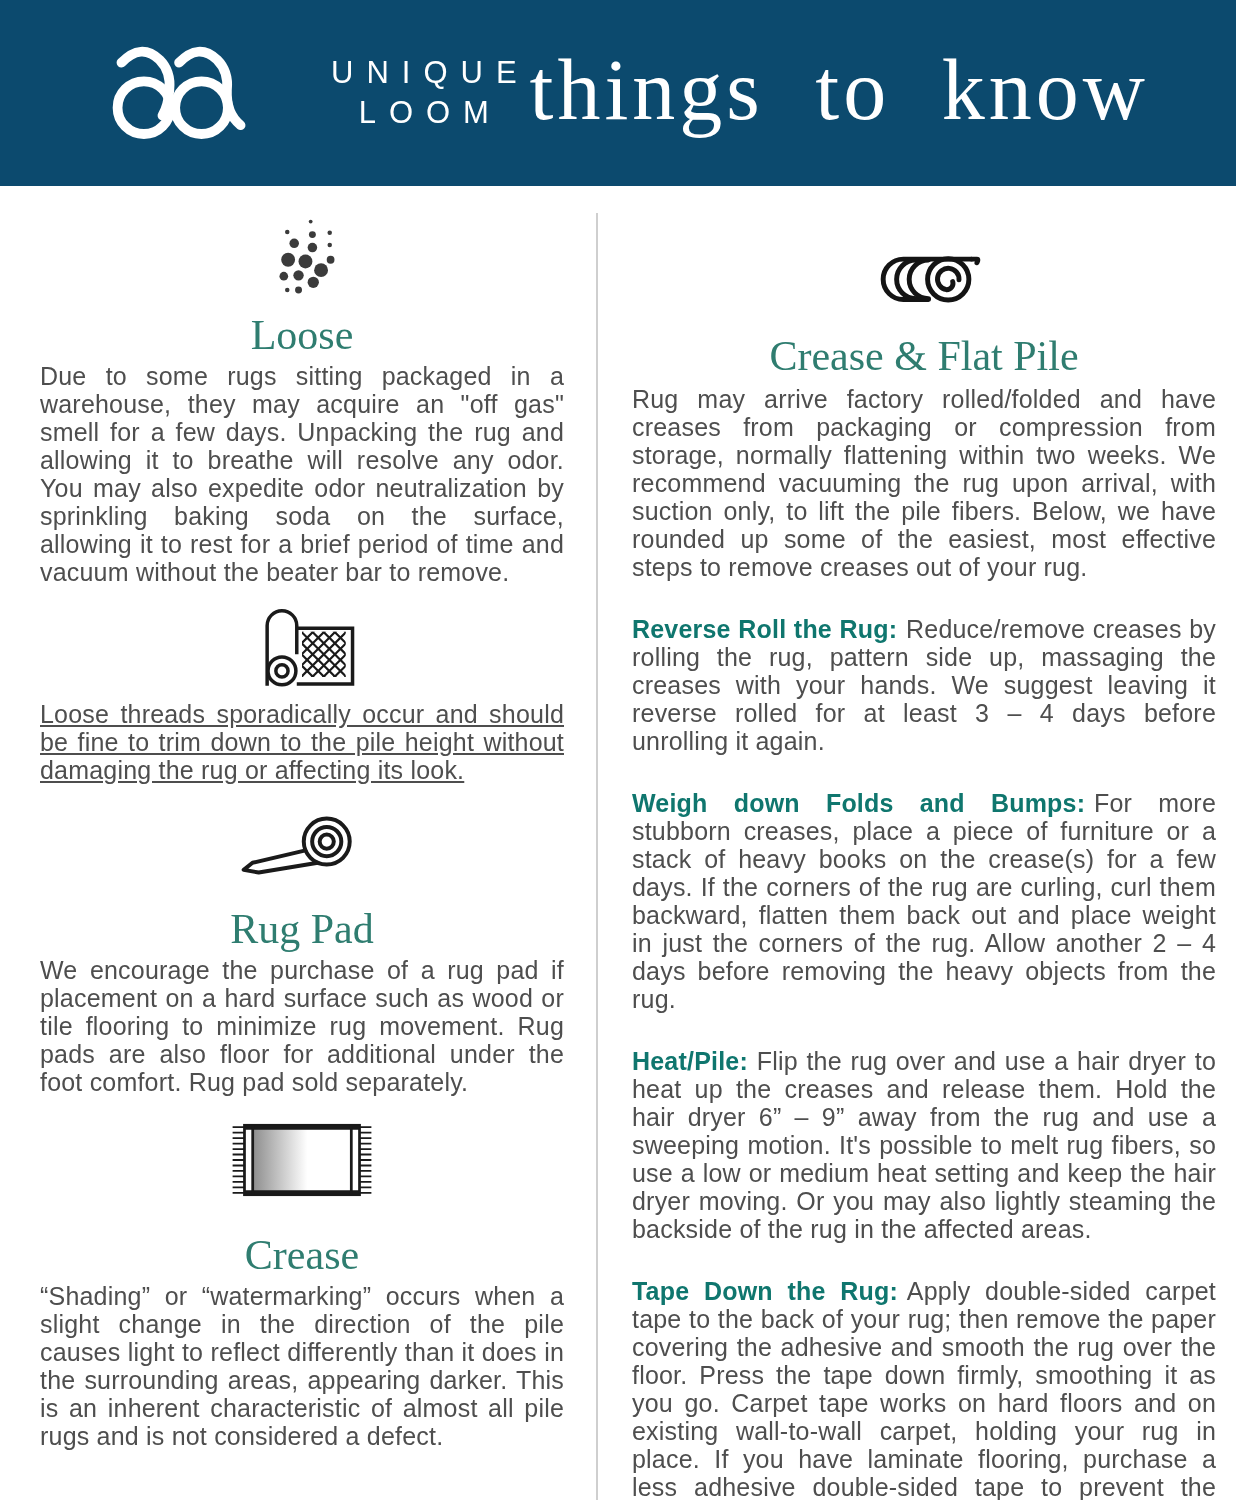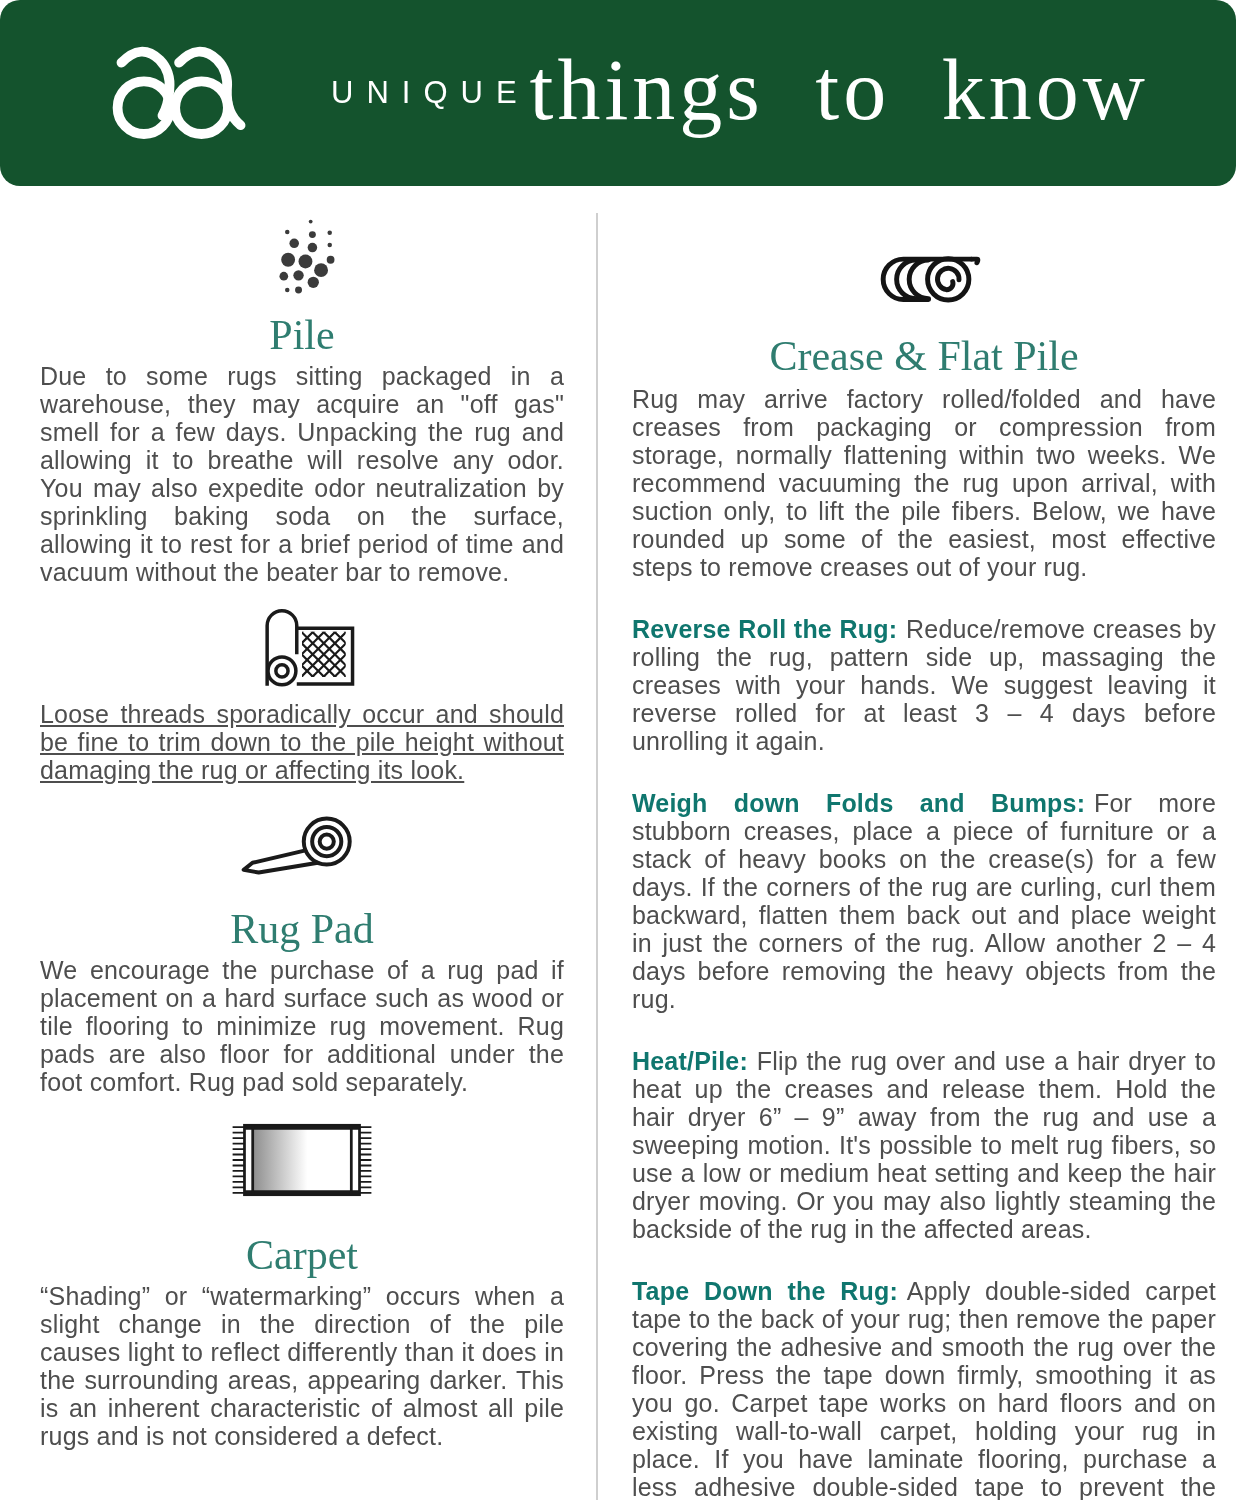--- a/index.html
+++ b/index.html
@@ -6,24 +6,23 @@
   body{
     width:1236px;height:1500px;
     background:#ffffff;
     font-family:"Liberation Sans", sans-serif;
     overflow:hidden;
     position:relative;
   }
   
   .header{
     height:186px;
-    background:#14532d;
+    background:#0c4a6e;
     display:flex;
     align-items:center;
-    border-radius:20px;
   }
   .logo-group{
     display:flex;
     align-items:center;
     margin-left:100px;
   }
   .logo-mark{width:205px;height:108px;flex:none;}
   .brand-name{
     color:#ffffff;
     margin-left:26px;
@@ -108,20 +107,21 @@
 <div class="header">
   <div class="logo-group">
     <svg class="logo-mark" viewBox="0 0 210 110" fill="none" stroke="#ffffff" stroke-width="10" stroke-linecap="round">
       <circle cx="45" cy="70" r="27"></circle>
       <path d="M 22 24 Q 42 3 61 21 Q 73 33 71 52 Q 70 68 64 78"></path>
       <circle cx="104" cy="70" r="27"></circle>
       <path d="M 81 24 Q 101 3 120 21 Q 132 33 130 52 Q 129 76 144 88"></path>
     </svg>
     <div class="brand-name">
       <span class="line">UNIQUE</span>
+      <span class="line">LOOM</span>
     </div>
   </div>
   <div class="page-title">things to know</div>
 </div>
 
 <div class="main">
   <div class="col-divider"></div>
 
   <div class="col-left">
 
@@ -139,21 +139,21 @@
             <circle cx="64" cy="54" r="8"></circle>
           <circle cx="93" cy="52" r="4.5"></circle>
             <circle cx="82" cy="64" r="8"></circle>
             <circle cx="39" cy="71" r="5"></circle>
           <circle cx="56" cy="70" r="6"></circle>
             <circle cx="73" cy="78" r="6.5"></circle>
             <circle cx="43" cy="87" r="2.6"></circle>
           <circle cx="56" cy="87" r="4"></circle>
         </svg>
       </div>
-      <h2 class="sec-heading">Pile</h2>
+      <h2 class="sec-heading">Loose</h2>
       <p class="sec-body">Due to some rugs sitting packaged in a warehouse, they may acquire an "off gas" smell for a few days. Unpacking the rug and allowing it to breathe will resolve any odor. You may also expedite odor neutralization by sprinkling baking soda on the surface, allowing it to rest for a brief period of time and vacuum without the beater bar to remove.</p>
     </section>
 
     <section class="sec-threading">
       <div class="icon-wrap">
         <svg width="122" height="96" viewBox="0 0 140 110" fill="none" stroke="#1a1a1a" stroke-width="4">
           <defs>
             <clipPath id="hatchclip">
                 <rect x="70" y="34" width="50" height="52"></rect>
               </clipPath>
@@ -198,21 +198,21 @@
           <g stroke="#1a1a1a" stroke-width="2">
             <path d="M 4 10 H 17 M 4 16 H 17 M 4 22 H 17 M 4 28 H 17 M 4 34 H 17 M 4 40 H 17 M 4 46 H 17 M 4 52 H 17 M 4 58 H 17 M 4 64 H 17 M 4 70 H 17 M 4 76 H 17 M 4 82 H 17"></path>
             <path d="M 143 10 H 156 M 143 16 H 156 M 143 22 H 156 M 143 28 H 156 M 143 34 H 156 M 143 40 H 156 M 143 46 H 156 M 143 52 H 156 M 143 58 H 156 M 143 64 H 156 M 143 70 H 156 M 143 76 H 156 M 143 82 H 156"></path>
           </g>
           <rect x="27" y="11" width="107" height="70" fill="url(#shadegrad)"></rect>
           <rect x="17" y="8" width="126" height="76" fill="none" stroke="#1a1a1a" stroke-width="3"></rect>
           <path d="M 17 10.5 H 143 M 17 81.5 H 143" stroke="#1a1a1a" stroke-width="5"></path>
           <path d="M 26 8 V 84 M 134 8 V 84" stroke="#1a1a1a" stroke-width="3"></path>
         </svg>
       </div>
-      <h2 class="sec-heading">Carpet</h2>
+      <h2 class="sec-heading">Crease</h2>
       <p class="sec-body">“Shading” or “watermarking” occurs when a slight change in the direction of the pile causes light to reflect differently than it does in the surrounding areas, appearing darker. This is an inherent characteristic of almost all pile rugs and is not considered a defect.</p>
     </section>
 
   </div>
 
   <div class="col-right">
 
     <div class="icon-wrap">
       <svg width="124" height="70" viewBox="0 0 130 78" fill="none" stroke="#141414" stroke-width="5.5" stroke-linecap="round">
         <path d="M 118 18 H 42 A 22.5 22.5 0 0 0 42 63 H 70"></path>

